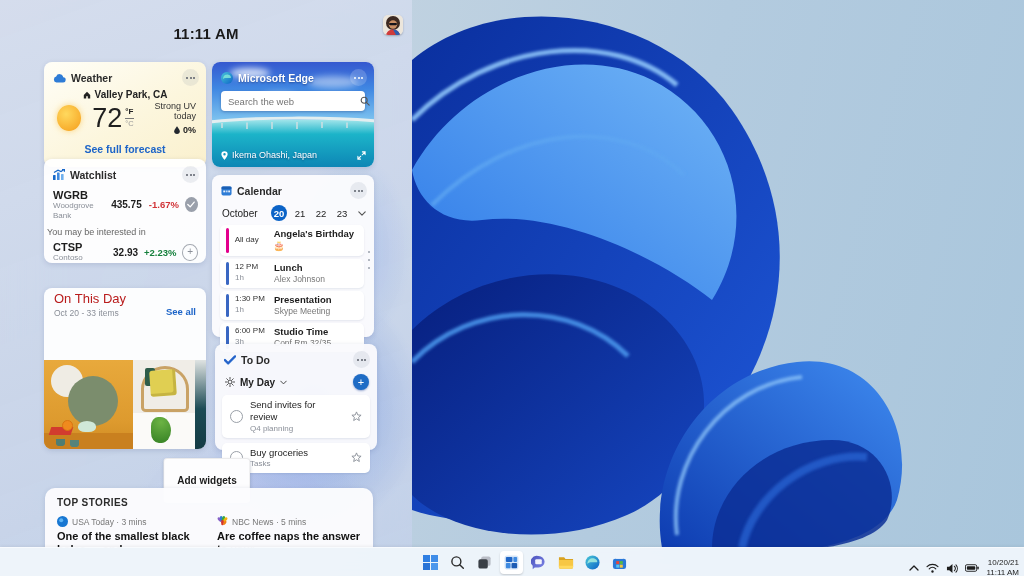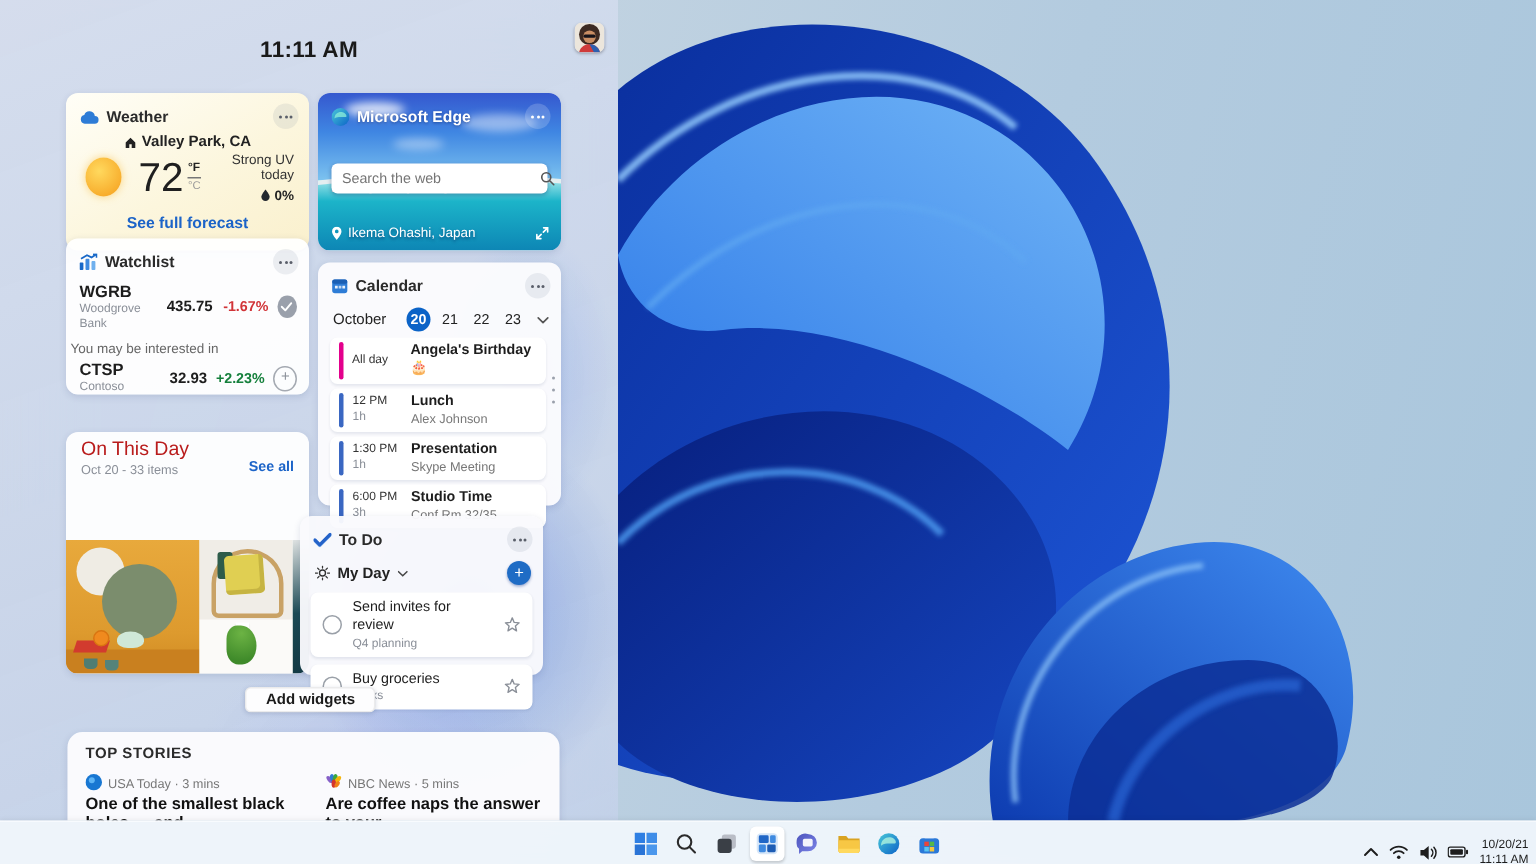--- a/index.html
+++ b/index.html
@@ -40,21 +40,21 @@
   
   .card-edge{left:212px;top:62px;width:162px;height:105px;overflow:hidden;padding:0;}
   .edge-photo{position:absolute;inset:0;}
   .edge-sky{position:absolute;left:0;right:0;top:0;height:55%;background:linear-gradient(180deg,#3558cf 0%,#3f86e2 45%,#7cc2ef 100%);}
   .cloud-blob{position:absolute;background:rgba(255,255,255,.75);border-radius:50%;filter:blur(3px);}
   .edge-sea{position:absolute;left:0;right:0;bottom:0;height:45%;background:linear-gradient(180deg,#9fe4ea 0%,#1cb4c9 30%,#0d86b5 100%);}
   .edge-head{position:relative;display:flex;align-items:center;gap:5px;padding:7px 7px 0 9px;z-index:2;}
   .edge-title{font-size:10.5px;font-weight:bold;color:#fff;text-shadow:0 1px 2px rgba(0,20,80,.45);}
   .more.light{background:rgba(255,255,255,0.18);}
   .more.light .dot{background:#fff;}
-  .edge-search{position:relative;z-index:2;margin:23px 9px 0;background:#fff;border-radius:4px;height:20px;display:flex;align-items:center;padding:0 7px;box-shadow:0 1px 3px rgba(0,20,80,.3);}
+  .edge-search{position:relative;z-index:2;margin:5px 9px 0;background:#fff;border-radius:4px;height:20px;display:flex;align-items:center;padding:0 7px;box-shadow:0 1px 3px rgba(0,20,80,.3);}
   .edge-search input{border:none;outline:none;background:transparent;flex:1;font-size:9.5px;color:#444;font-family:inherit;padding:0;}
   .edge-caption{position:absolute;z-index:2;bottom:7px;left:9px;right:8px;display:flex;align-items:center;gap:4px;color:#fff;font-size:9px;text-shadow:0 1px 2px rgba(0,20,80,.5);}
   .edge-caption .expand{margin-left:auto;cursor:pointer;display:flex;}
   
   .card-watchlist{left:44px;top:159px;width:162px;height:104px;}
   .stock{display:flex;align-items:center;padding:6px 8px 0 9px;gap:4px;cursor:pointer;}
   .stk-id{width:62px;}
   .stk-sym{display:block;font-size:11px;font-weight:bold;color:#1d1d1d;line-height:1.1;}
   .stk-name{display:block;font-size:8px;color:#8a8f98;line-height:1.2;}
   .stk-price{font-size:10px;font-weight:bold;color:#1d1d1d;margin-left:auto;}
@@ -103,31 +103,31 @@
   .pa-cup2{position:absolute;left:26px;bottom:2px;width:9px;height:7px;border-radius:0 0 40% 40%;background:#55837a;}
   .photo-b{position:relative;width:38%;background:#f0ede7;overflow:hidden;cursor:pointer;}
   .pb-chair{position:absolute;left:8px;top:6px;width:42px;height:40px;border:3px solid #c9a265;border-radius:50% 50% 10% 10%;background:transparent;}
   .pb-pillow{position:absolute;left:17px;top:10px;width:26px;height:26px;background:#e0cf52;border-radius:3px;transform:rotate(-4deg);box-shadow:inset -3px -3px 0 rgba(120,100,20,.25);}
   .pb-cushion{position:absolute;left:12px;top:8px;width:10px;height:18px;background:#2e5c4a;border-radius:2px;}
   .pb-wall{position:absolute;left:0;right:0;bottom:0;height:40%;background:#fbfaf8;}
   .pb-plant{position:absolute;left:18px;bottom:6px;width:20px;height:26px;background:radial-gradient(circle at 50% 20%,#6cb344,#3f8a2a 80%);border-radius:40% 60% 55% 45%;}
   .pb-pot{position:absolute;left:24px;bottom:26px;width:9px;height:8px;background:#fff;border-radius:0 0 45% 45%;box-shadow:0 1px 1px rgba(0,0,0,.15);}
   .photo-c{width:7%;background:linear-gradient(180deg,#dfe3e2 0%,#1c4b55 55%,#143b44 100%);cursor:pointer;}
   
-  .card-todo{left:200px;top:344px;width:162px;height:106px;background:rgba(250,250,253,0.96);}
+  .card-todo{left:215px;top:344px;width:162px;height:106px;background:rgba(250,250,253,0.96);}
   .myday{display:flex;align-items:center;gap:5px;padding:6px 8px 5px 10px;}
   .myday-label{font-size:10px;font-weight:bold;color:#222;}
   .plus-btn{margin-left:auto;width:16px;height:16px;border-radius:50%;background:#1f6cc5;color:#fff;border:none;font-size:11px;line-height:15px;text-align:center;padding:0;cursor:pointer;box-shadow:0 1px 2px rgba(10,50,140,.4);}
   .task{background:#fff;border-radius:5px;margin:0 7px 5px;display:flex;align-items:center;gap:7px;padding:4px 8px;box-shadow:0 1px 2px rgba(10,30,80,.09);cursor:pointer;}
   .task-circle{width:11px;height:11px;border:1.3px solid #9aa0a8;border-radius:50%;flex:none;cursor:pointer;}
   .task-title{display:block;font-size:9.5px;color:#1d1d1d;line-height:1.3;}
   .task-sub{display:block;font-size:8px;color:#8a8f98;line-height:1.25;}
   .task-star{margin-left:auto;display:flex;cursor:pointer;}
   
-  .add-widgets{position:absolute;top:458px;left:207px;transform:translateX(-50%);background:#fdfdfe;border:1px solid rgba(0,0,0,0.07);border-radius:4px;padding:2px 13px;font-size:10px;font-weight:bold;color:#1b1b1b;font-family:inherit;box-shadow:0 1px 3px rgba(20,40,90,.15);cursor:pointer;}
+  .add-widgets{position:absolute;top:458px;left:207px;transform:translateX(-50%);background:#fdfdfe;border:1px solid rgba(0,0,0,0.07);border-radius:4px;padding:16px 13px;font-size:10px;font-weight:bold;color:#1b1b1b;font-family:inherit;box-shadow:0 1px 3px rgba(20,40,90,.15);cursor:pointer;}
   
   .news-card{position:absolute;left:45px;top:488px;width:328px;height:72px;border-radius:10px;background:rgba(252,252,254,0.97);box-shadow:0 1.5px 5px rgba(20,40,90,0.13);padding:9px 12px;box-sizing:border-box;}
   .news-title{font-size:10px;font-weight:bold;color:#2b2b2b;letter-spacing:.4px;}
   .stories{display:flex;gap:16px;margin-top:8px;}
   .story{width:148px;cursor:pointer;}
   .story-src{display:flex;align-items:center;gap:4px;font-size:8.5px;color:#777;}
   .story-head{font-size:11px;font-weight:bold;color:#111;margin-top:3px;line-height:1.2;}
   .src-badge{width:11px;height:11px;border-radius:50%;flex:none;display:flex;}
   
   .taskbar{position:absolute;left:0;right:0;bottom:0;height:28px;background:rgba(241,246,252,0.93);backdrop-filter:blur(18px);border-top:1px solid rgba(255,255,255,0.55);box-shadow:0 -1px 3px rgba(0,0,0,0.06);}

